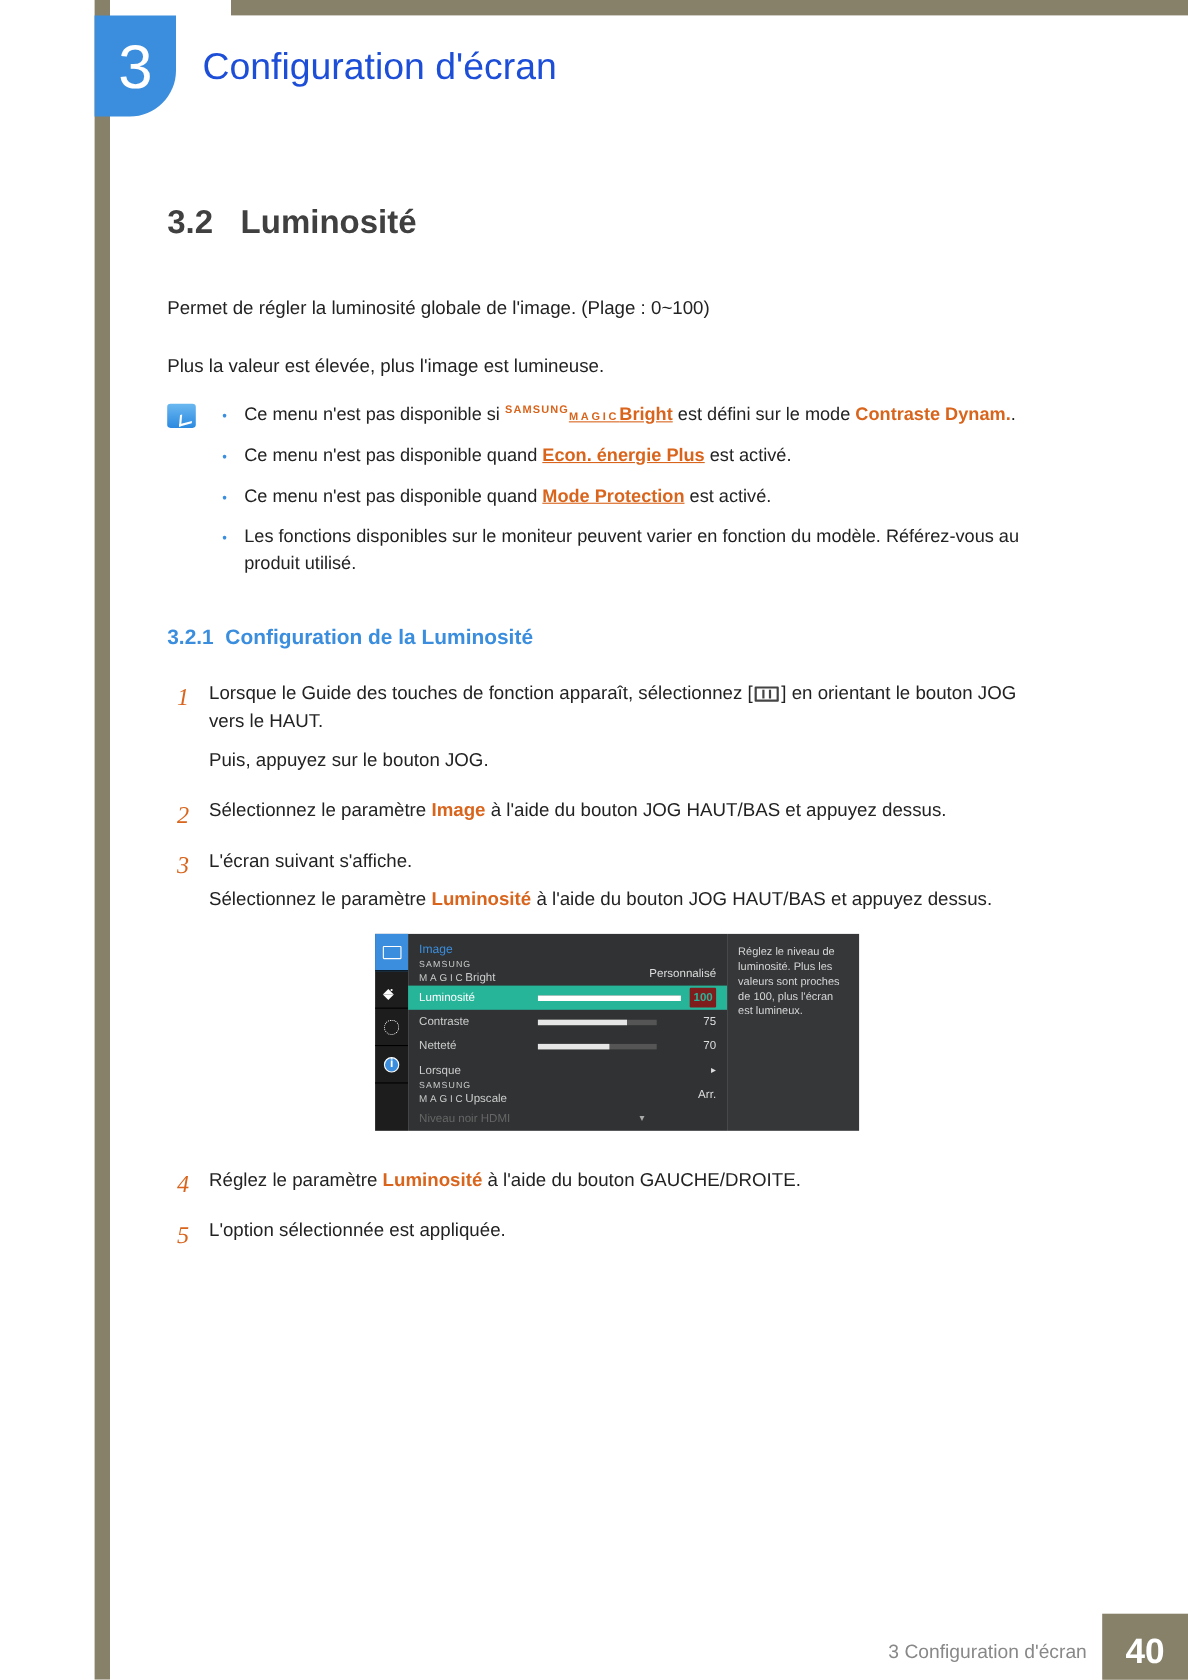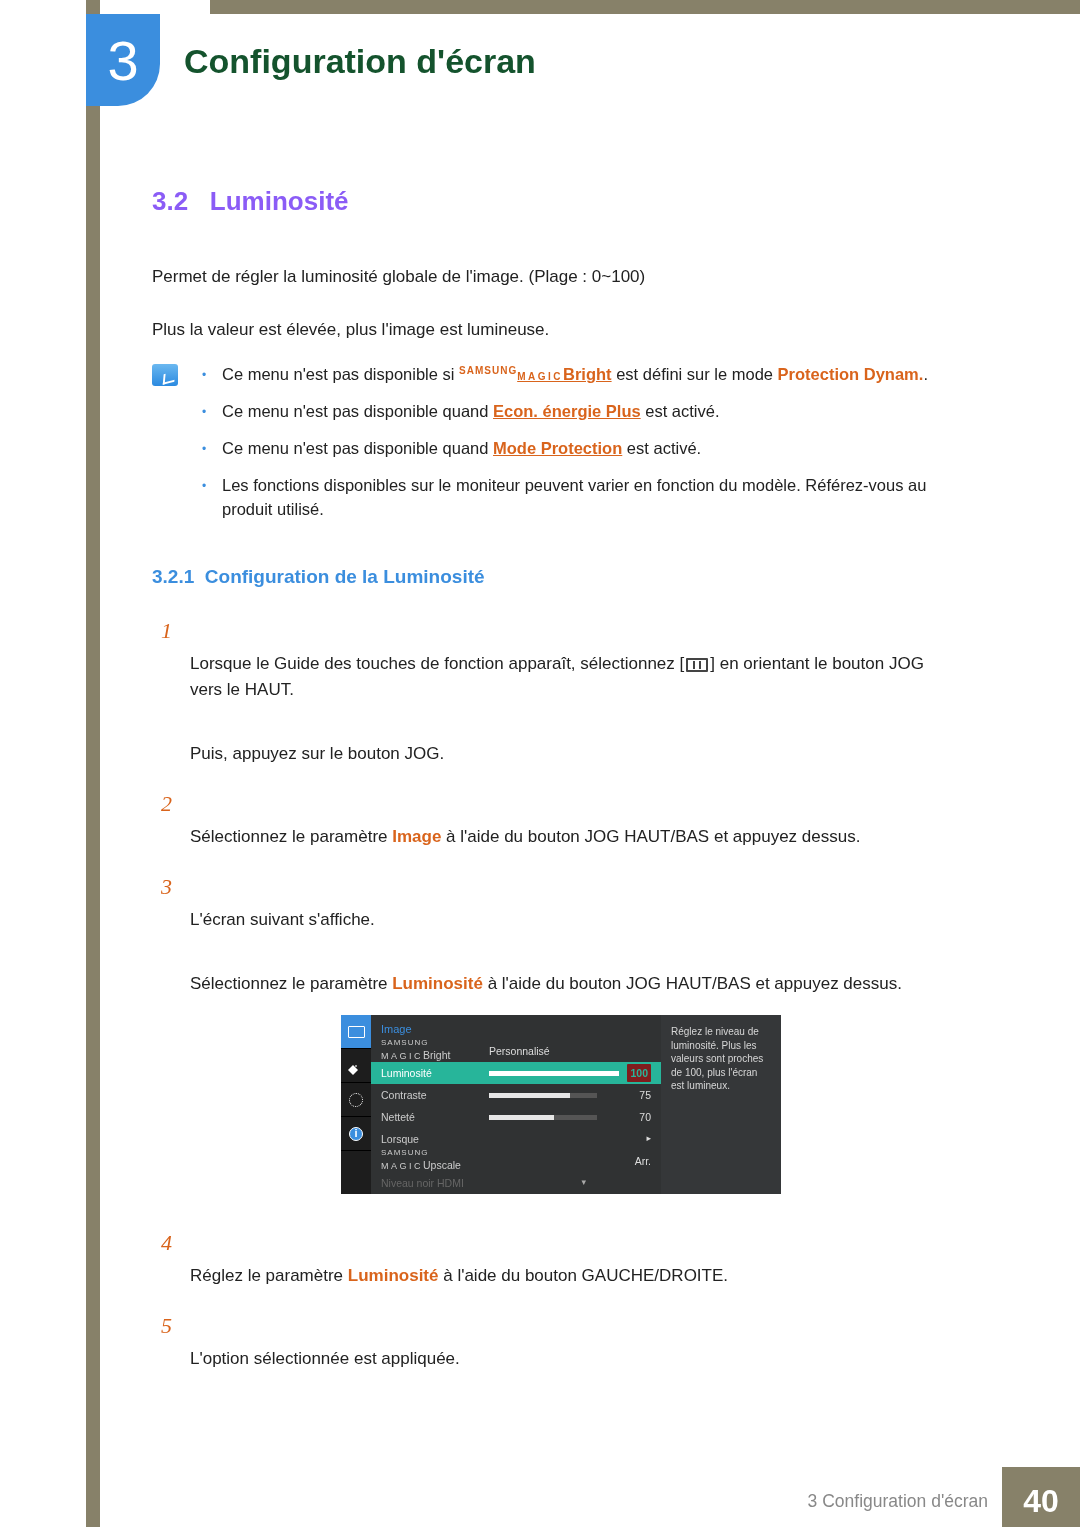--- a/index.html
+++ b/index.html
@@ -35,33 +35,32 @@
     border-bottom-right-radius: 42px;
     display: flex;
     align-items: center;
     justify-content: center;
   }
   .chapter-tab span { color: #fff; font-size: 56px; font-weight: normal; }
   .chapter-title {
     position: absolute;
     top: 42px;
     left: 184px;
-    color: #14532d;
+    color: #1d4ed8;
     font-size: 34px;
-    font-weight: bold;
   }
   .content {
     position: absolute;
     top: 186px;
     left: 152px;
     width: 780px;
   }
   .h2 {
-    color: #8b5cf6;
-    font-size: 26px;
+    color: #404040;
+    font-size: 30px;
     margin-bottom: 48px;
   }
   .para {
     font-size: 17px;
     line-height: 1.45;
     margin-bottom: 20px;
     color: #222;
     margin-top: 28px;
   }
   .note-block {
@@ -93,21 +92,21 @@
   .magic-label { font-size:10px; letter-spacing:1px; font-weight:bold; vertical-align: super; color:#d9641c;}
   .magic-sub { font-size:10px; letter-spacing:2.5px; font-weight:bold; color:#d9641c;}
   .h3 {
     color:#3b8ede; font-size:19px; font-weight:bold;
     margin: 6px 0 26px 0;
   }
   .steps { list-style:none; }
   .steps li { display:flex; gap:18px; margin-bottom:12px; font-size:17px; line-height:1.55; color:#222;}
   .step-num { color:#d9641c; font-style:italic; font-size:22px; font-family: "Times New Roman", serif; width:20px; flex-shrink:0; text-align:right; }
   .step-body { flex:1; }
-  .step-body p { margin-bottom:8px;margin-top:37px; }
+  .step-body p { margin-bottom:8px; }
   .menu-icon {
     display:inline-block; width:22px; height:14px;
     border:2px solid #444; border-radius:1px; position:relative; vertical-align:middle;
     margin:0 2px;
   }
   .menu-icon::before, .menu-icon::after {
     content:""; position:absolute; top:1px; bottom:1px; width:2px; background:#444;
   }
   .menu-icon::before { left:5px; }
   .menu-icon::after { right:5px; }
@@ -202,21 +201,21 @@
     <span>Luminosité</span>
   </h2>
 
   <p class="para">Permet de régler la luminosité globale de l'image. (Plage : 0~100)</p>
   <p class="para">Plus la valeur est élevée, plus l'image est lumineuse.</p>
 
   <div class="note-block">
     <div class="note-icon"></div>
     <ul class="note-list">
       <li>
-        <span>Ce menu n'est pas disponible si </span><span class="magic-label">SAMSUNG</span><span class="orange-u"><span class="magic-sub">MAGIC</span><span>Bright</span></span><span> est défini sur le mode </span><span class="orange">Protection Dynam.</span><span>.</span>
+        <span>Ce menu n'est pas disponible si </span><span class="magic-label">SAMSUNG</span><span class="orange-u"><span class="magic-sub">MAGIC</span><span>Bright</span></span><span> est défini sur le mode </span><span class="orange">Contraste Dynam.</span><span>.</span>
       </li>
       <li>
         <span>Ce menu n'est pas disponible quand </span><span class="orange-u">Econ. énergie Plus</span><span> est activé.</span>
       </li>
       <li>
         <span>Ce menu n'est pas disponible quand </span><span class="orange-u">Mode Protection</span><span> est activé.</span>
       </li>
       <li>Les fonctions disponibles sur le moniteur peuvent varier en fonction du modèle. Référez-vous au produit utilisé.</li>
     </ul>
   </div>
@@ -263,21 +262,21 @@
                 </div>
               <div class="cell" style="flex:1;border:none"></div>
             </div>
             <div class="osd-main">
               <div class="head">Image</div>
               <div class="osd-row">
                 <div class="label">
                   <span class="magic-osd-top">SAMSUNG</span>
                   <span><span class="magic-osd-bot" style="display:inline">MAGIC</span><span>Bright</span></span>
                 </div>
-                <div class="val" style="flex:1;text-align:left">Personnalisé</div>
+                <div class="val" style="flex:1;text-align:right">Personnalisé</div>
               </div>
               <div class="osd-row sel">
                 <div class="label">Luminosité</div>
                 <div class="bar">
                     <div class="fill" style="width:100%;background:#fff"></div>
                   </div>
                 <div class="val">100</div>
               </div>
               <div class="osd-row">
                 <div class="label">Contraste</div>

